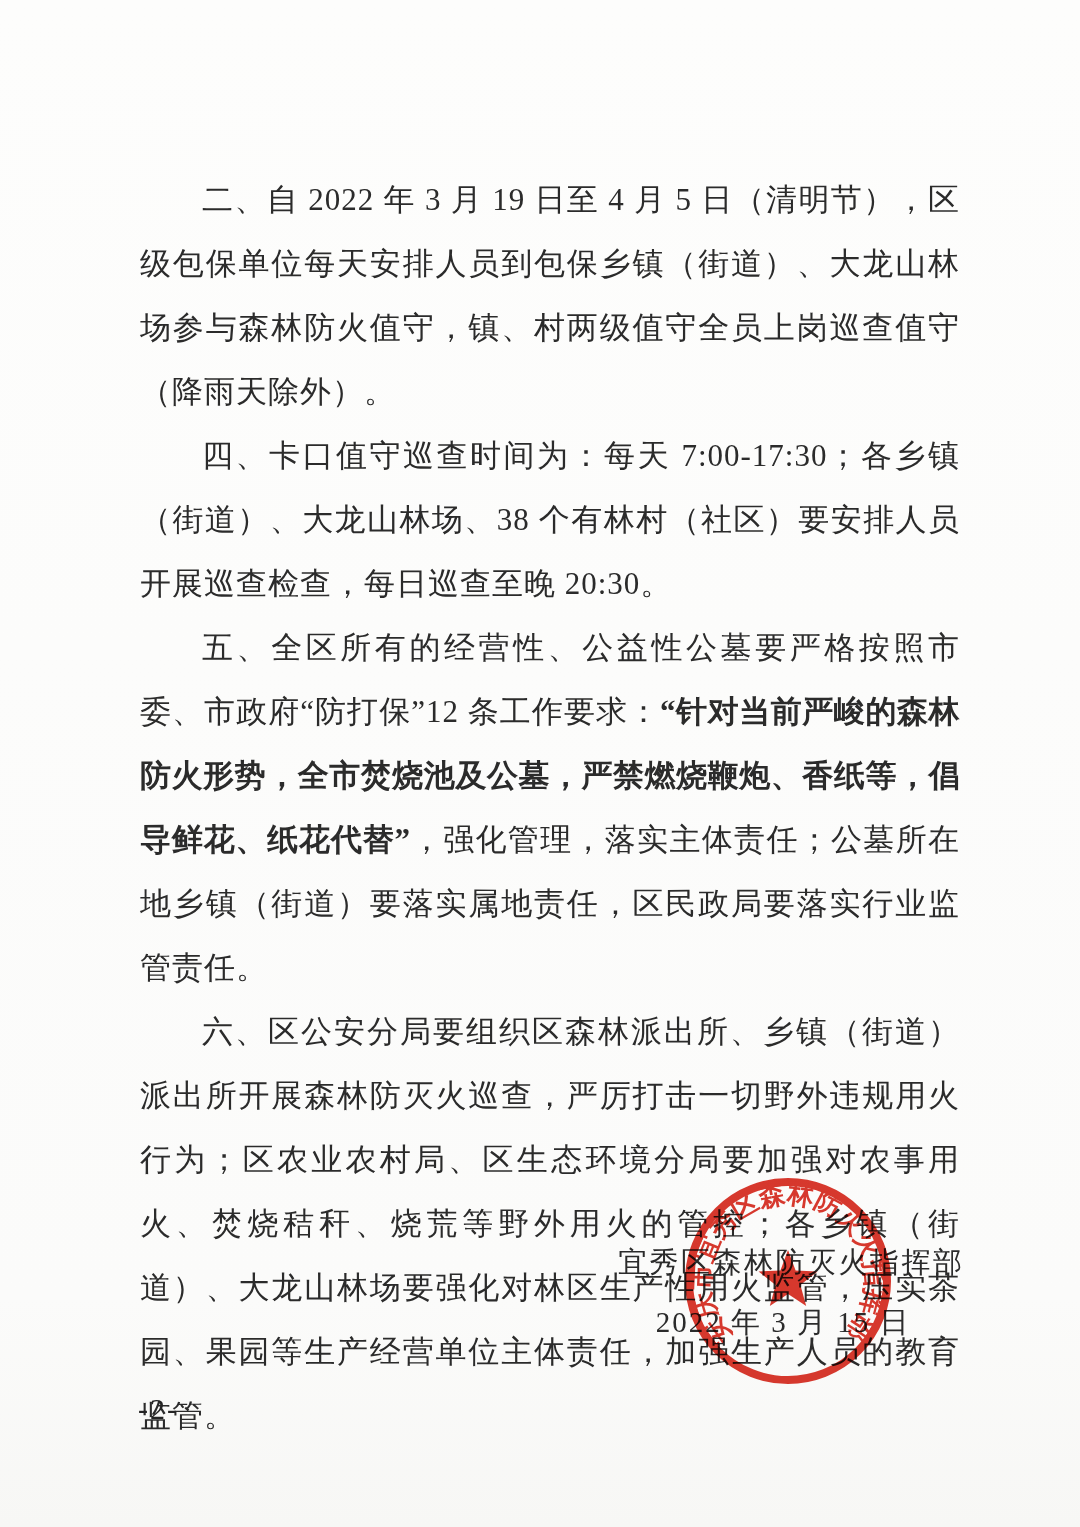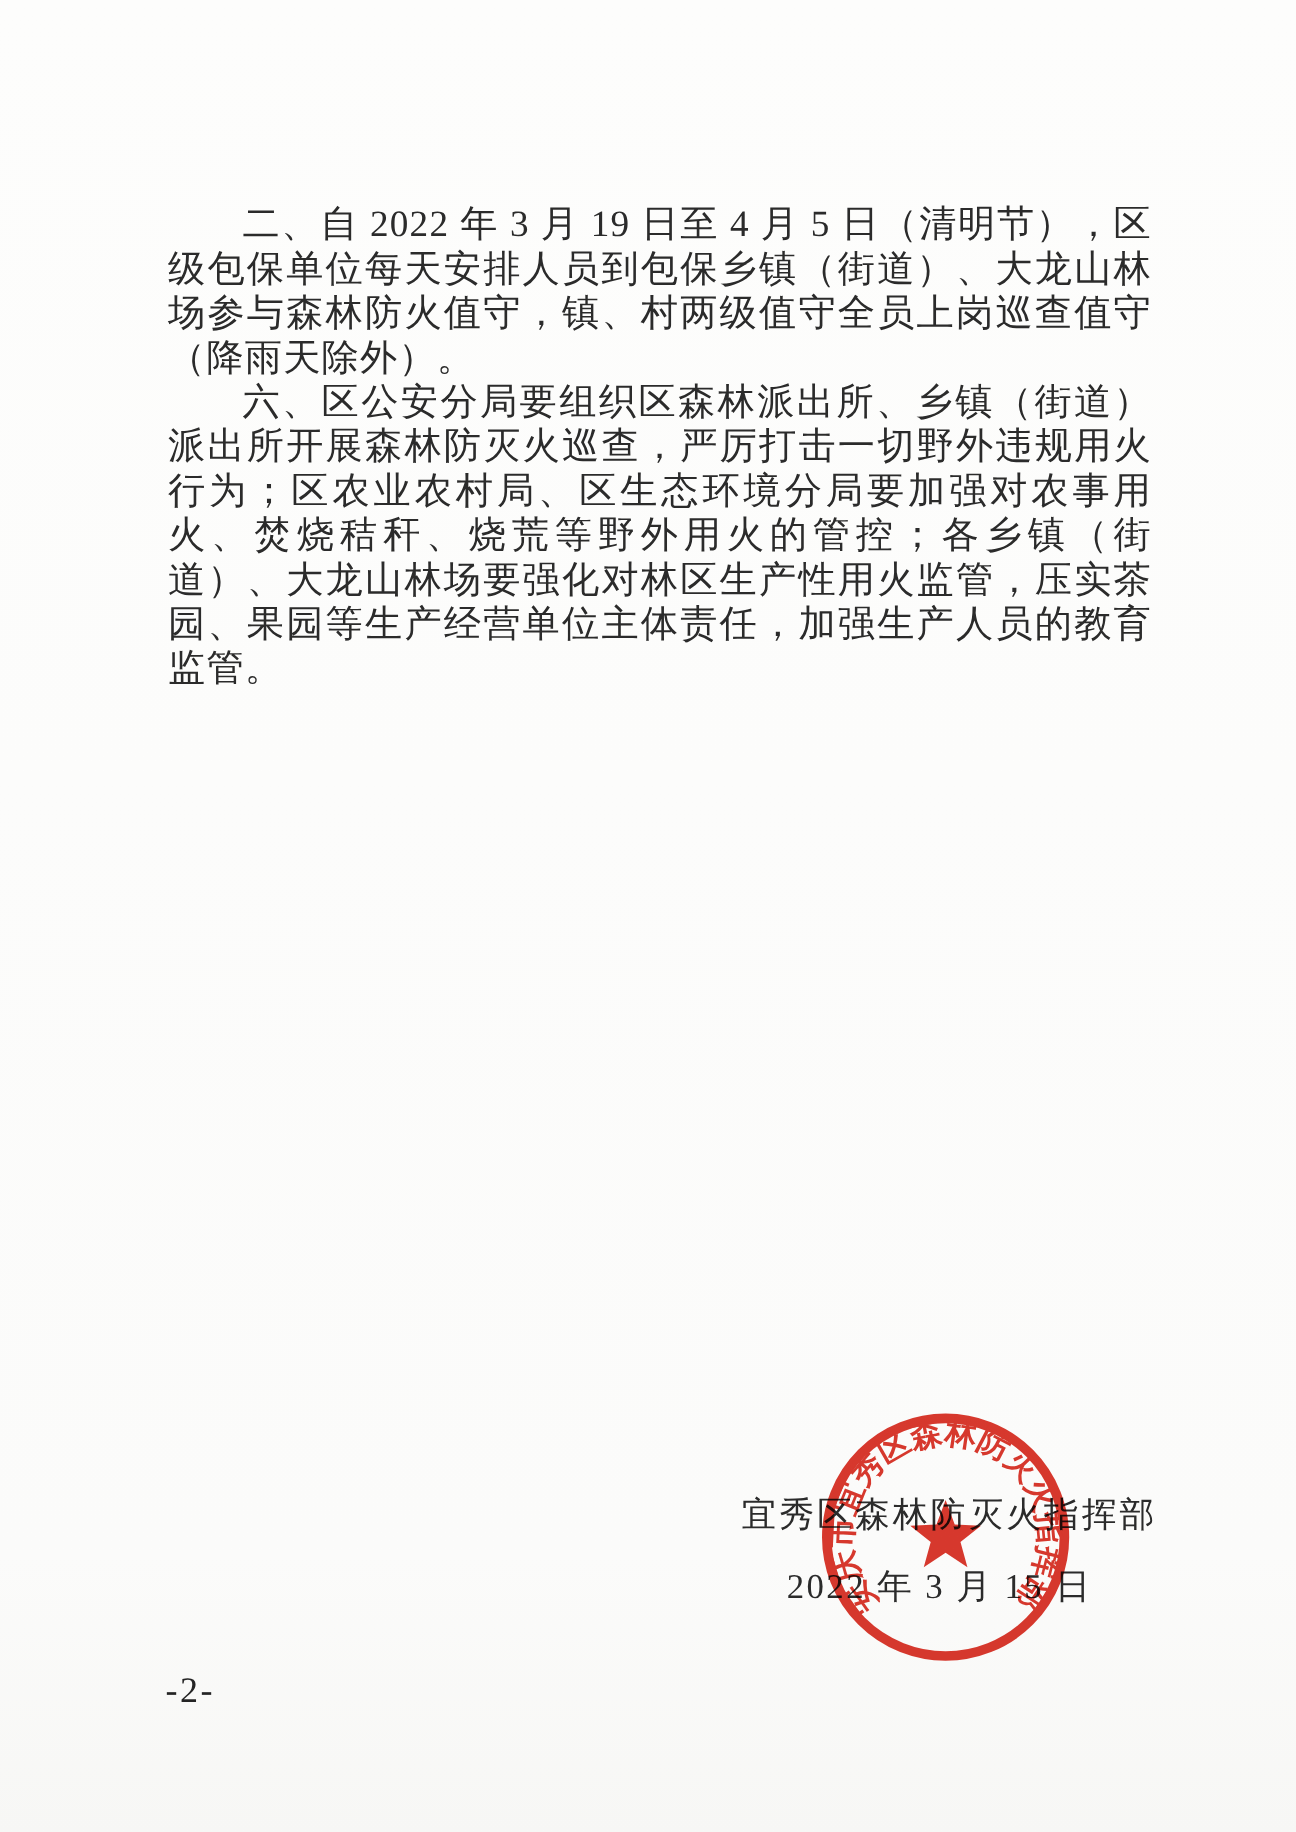--- a/index.html
+++ b/index.html
@@ -19,21 +19,21 @@
     position: absolute;
     inset: 0;
     background: linear-gradient(180deg, #fdfdfc 0%, #fbfbfa 85%, #f7f7f5 100%);
   }
   .doc-body {
     position: absolute;
     left: 140px;
     top: 168px;
     width: 820px;
     font-size: 31px;
-    line-height: 37px;
+    line-height: 64px;
     letter-spacing: 1px;
     text-align: justify;
   }
   .doc-body p {
     margin: 0;
     text-indent: 2em;
   }
   .doc-body .emph {
     font-weight: 700;
     letter-spacing: 0.5px;
@@ -82,20 +82,22 @@
     color: #242424;
   }
 </style>
 </head>
 <body>
 
 <div class="page">
 
   <main class="doc-body">
     <p><span>二、自 2022 年 3 月 19 日至 4 月 5 日（清明节），区级包保单位每天安排人员到包保乡镇（街道）、大龙山林场参与森林防火值守，镇、村两级值守全员上岗巡查值守（降雨天除外）。</span></p>
+    <p><span>四、卡口值守巡查时间为：每天 7:00-17:30；各乡镇（街道）、大龙山林场、38 个有林村（社区）要安排人员开展巡查检查，每日巡查至晚 20:30。</span></p>
+    <p><span>五、全区所有的经营性、公益性公墓要严格按照市委、市政府“防打保”12 条工作要求：</span><strong class="emph">“针对当前严峻的森林防火形势，全市焚烧池及公墓，严禁燃烧鞭炮、香纸等，倡导鲜花、纸花代替”</strong><span>，强化管理，落实主体责任；公墓所在地乡镇（街道）要落实属地责任，区民政局要落实行业监管责任。</span></p>
     <p><span>六、区公安分局要组织区森林派出所、乡镇（街道）派出所开展森林防灭火巡查，严厉打击一切野外违规用火行为；区农业农村局、区生态环境分局要加强对农事用火、焚烧秸秆、烧荒等野外用火的管控；各乡镇（街道）、大龙山林场要强化对林区生产性用火监管，压实茶园、果园等生产经营单位主体责任，加强生产人员的教育监管。</span></p>
   </main>
 
   <div class="signature">
     <div class="issuer">宜秀区森林防灭火指挥部</div>
     <div class="date">2022 年 3 月 15 日</div>
   </div>
 
   <svg class="seal" viewBox="0 0 210 210" xmlns="http://www.w3.org/2000/svg">
     <defs>

